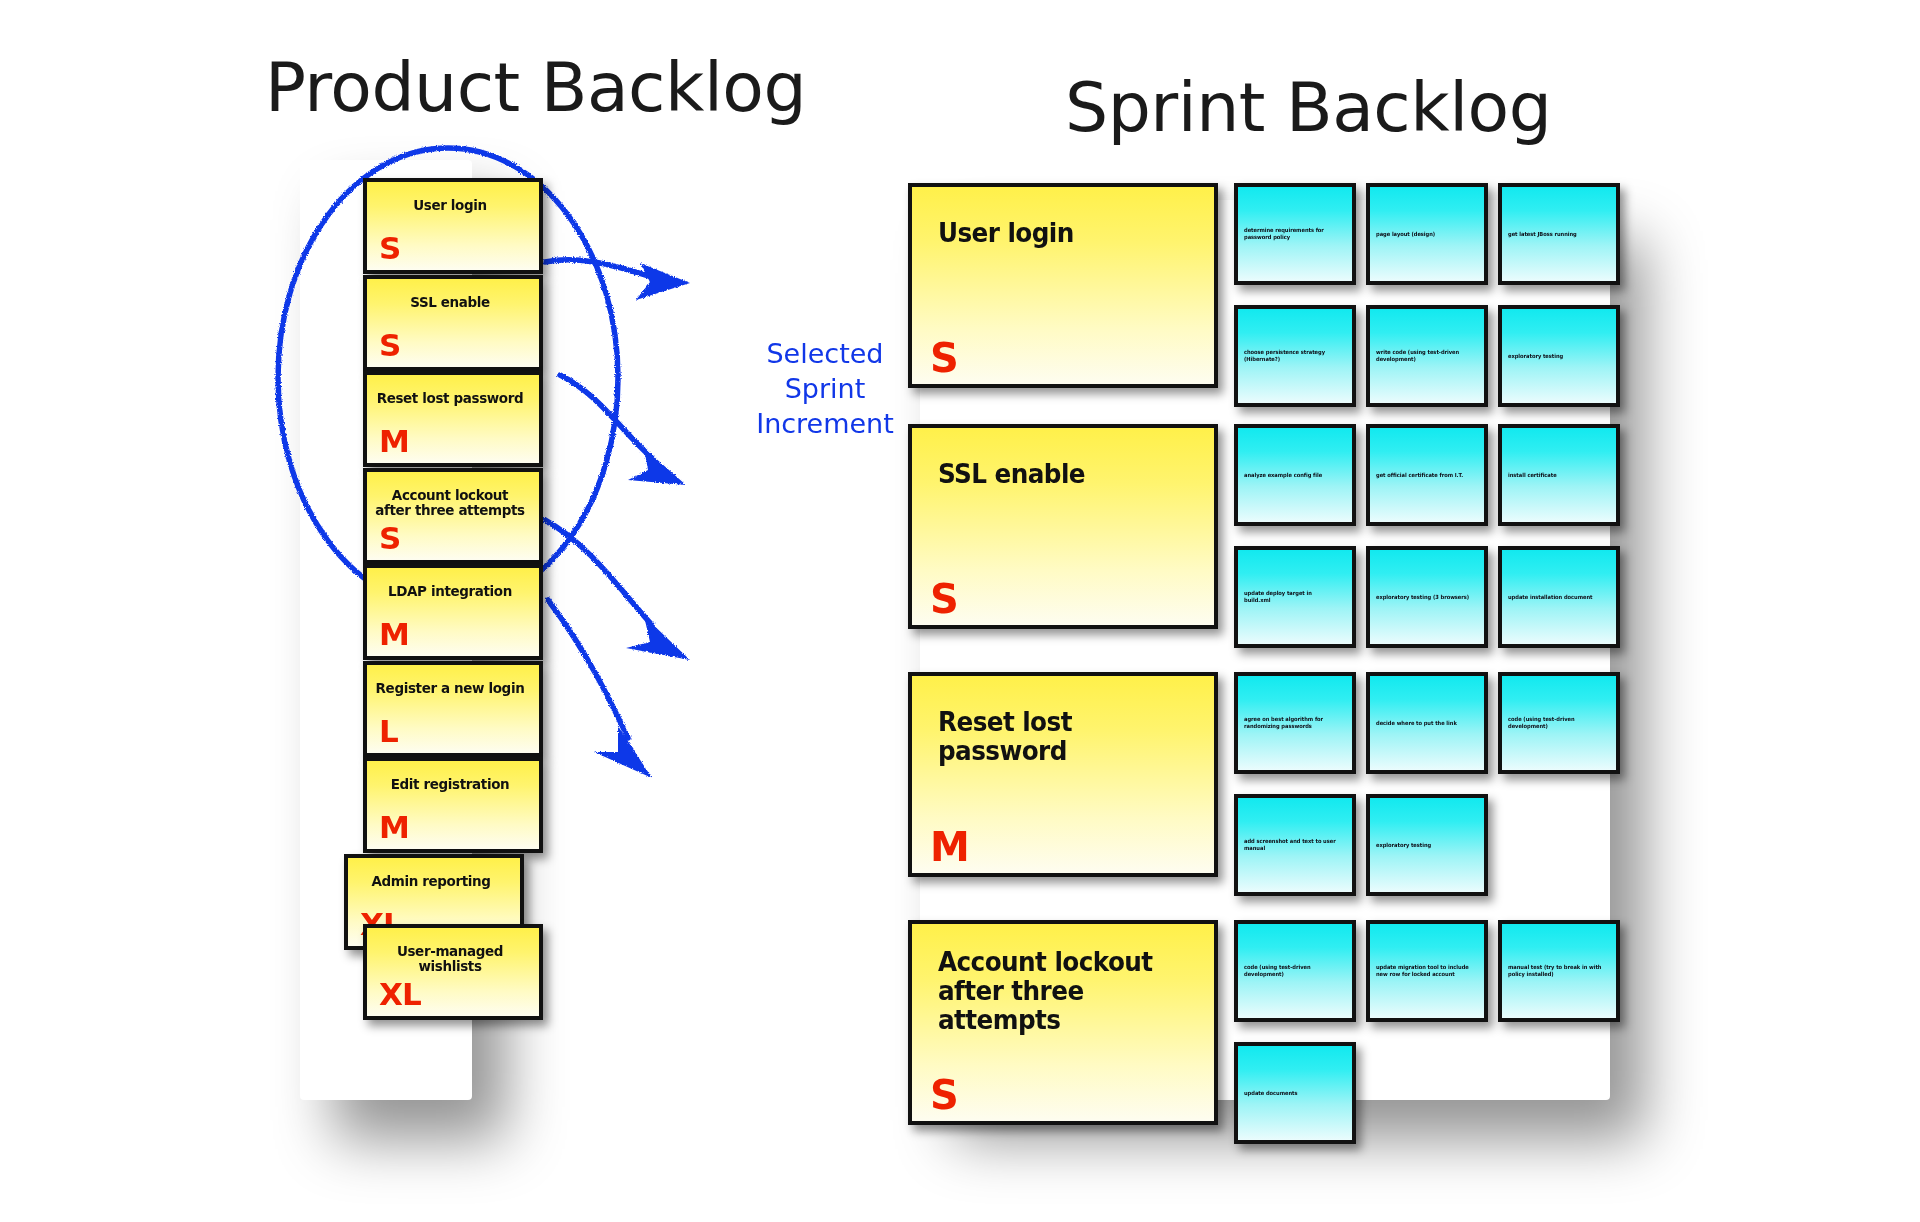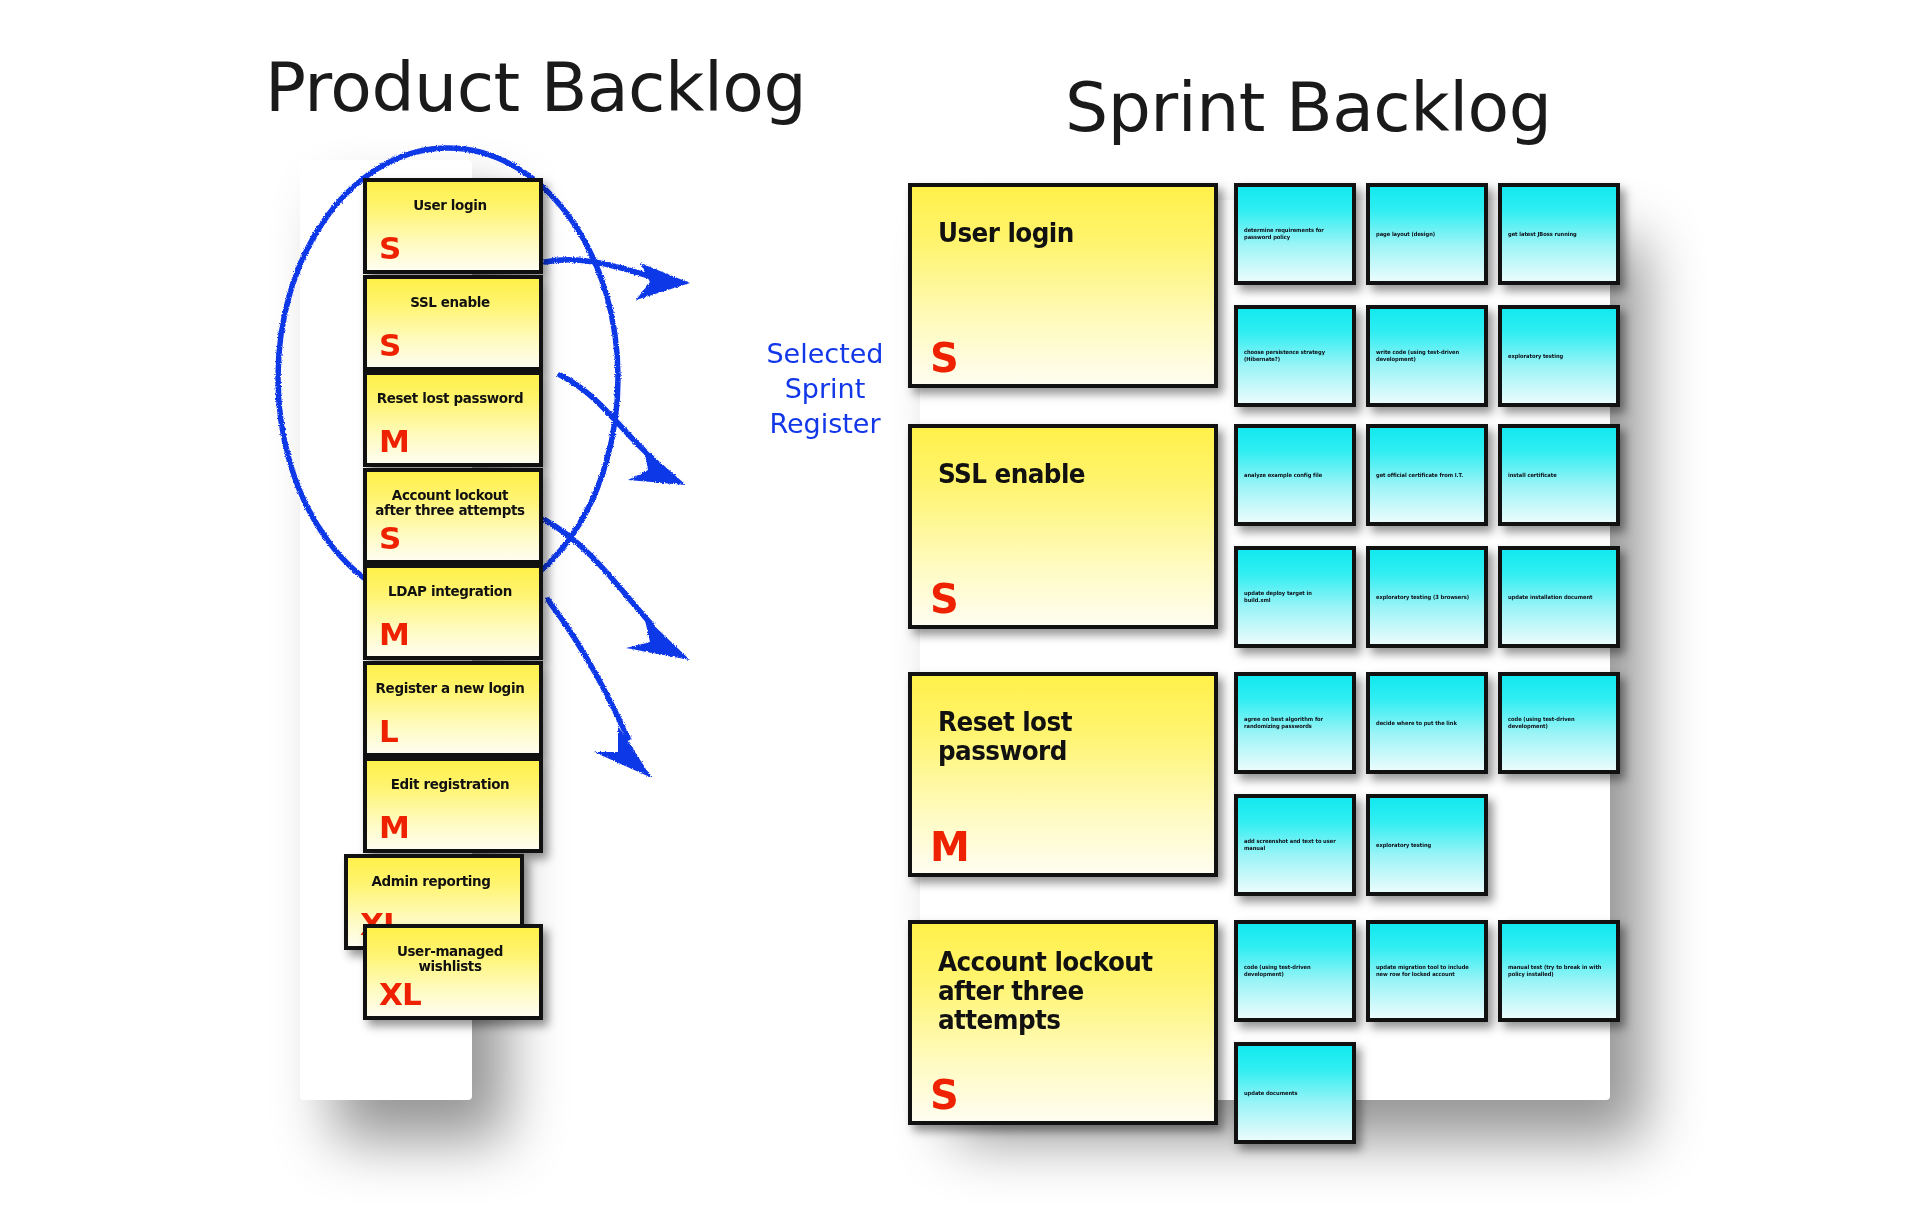--- a/index.html
+++ b/index.html
@@ -313,16 +313,16 @@
 
     <g filter="url(#rough)">
       <path d="M548,600 C586,650 610,700 628,738" fill="none" stroke="#1137e8" stroke-width="5.5" stroke-linecap="round"></path>
       <path d="M652,778 L618,726 L618,752 L594,752 Z" fill="#1137e8"></path>
     </g>
   </svg>
 
   <div id="increment-label">
     <div>Selected</div>
     <div>Sprint</div>
-    <div>Register</div>
+    <div>Increment</div>
   </div>
 
 </div>
 
 </body></html>

